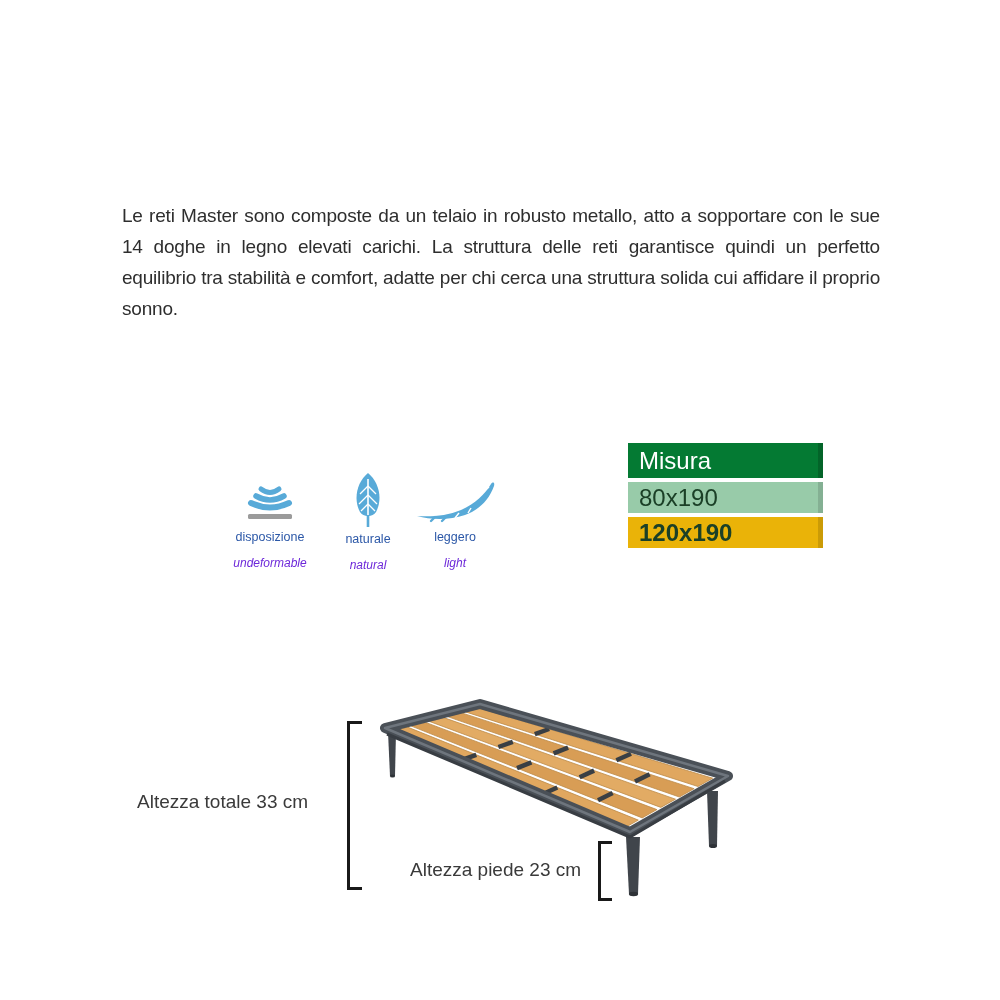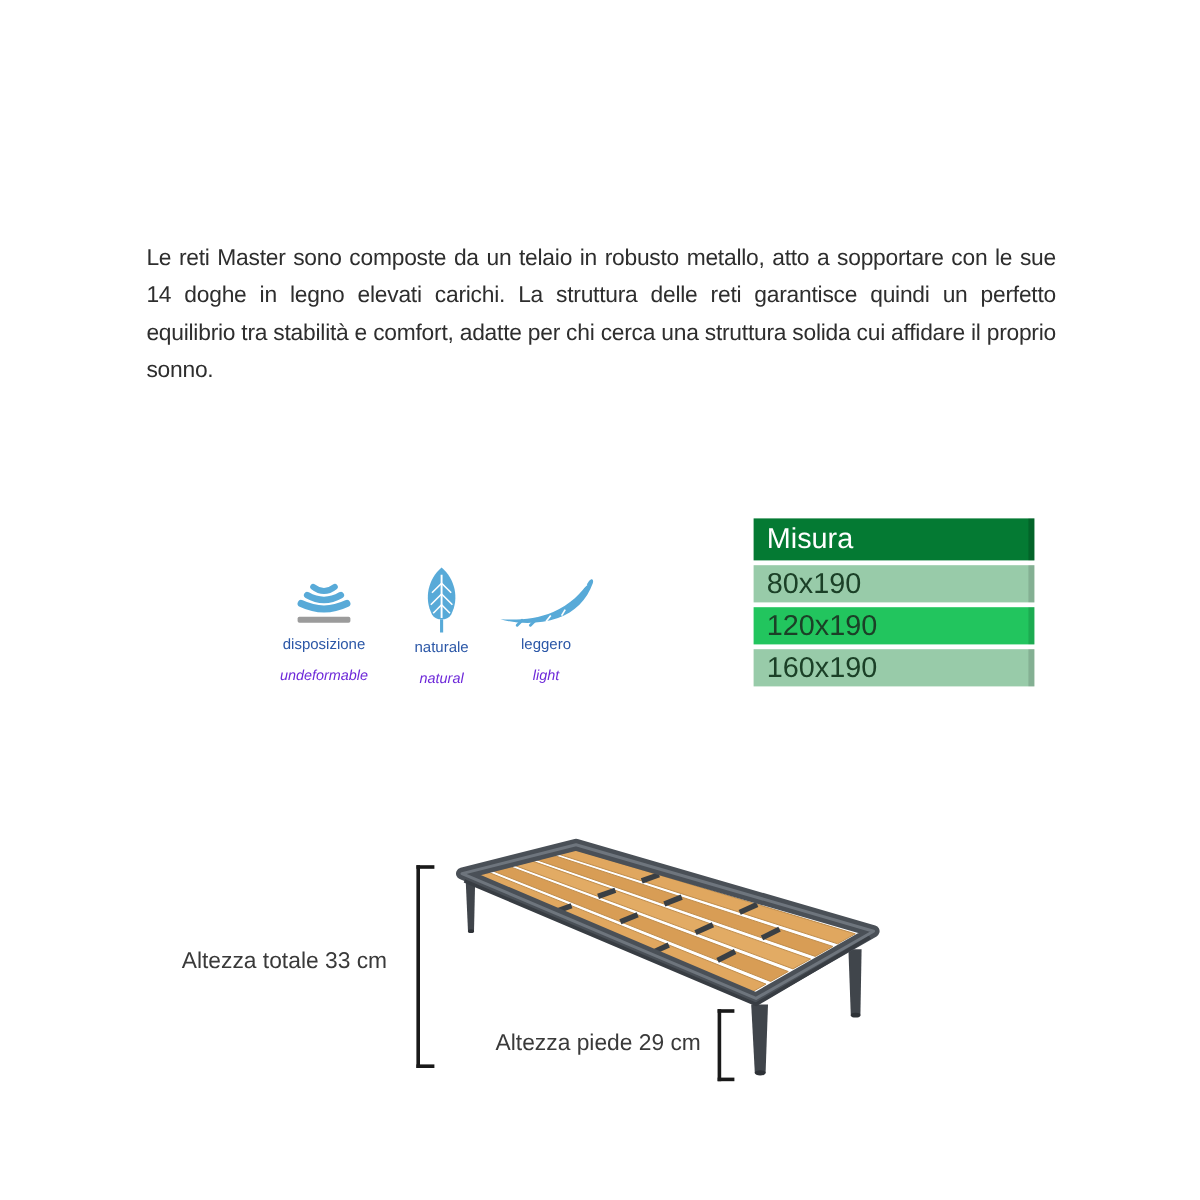--- a/index.html
+++ b/index.html
@@ -25,39 +25,39 @@
     font-size:15px;letter-spacing:1.5px;color:#111;white-space:nowrap;
   }
   .feature{position:absolute;top:480px;width:110px;text-align:center;}
   .feature .icon-box{height:44px;display:flex;align-items:center;justify-content:center;}
   .feature .lbl{font-size:12.5px;color:#2b57a7;margin-top:6px;}
   .feature .sub{font-size:12px;color:#6d28d9;font-style:italic;margin-top:12px;}
   .f-indeformabile{left:215px;}
   .f-naturale{left:313px;}
   .f-leggero{left:400px;}
   
-  .size-table{position:absolute;left:628px;top:432px;width:234px;}
+  .size-table{position:absolute;left:628px;top:443px;width:195px;}
   .size-header{
     height:35px;line-height:35px;background:#047a33;color:#fff;
     font-size:24px;padding-left:11px;box-sizing:border-box;
     border-right:5px solid rgba(0,0,0,0.18);margin-bottom:4px;
   }
   .size-row{
     height:31px;line-height:31px;background:#98cba9;color:#1b4027;
     font-size:24px;padding-left:11px;box-sizing:border-box;
     border-right:5px solid rgba(0,0,0,0.13);margin-bottom:4px;
   }
-  .size-row.medium{background:#22c55e;}
+  .size-row.medium{background:#eab308;font-weight:bold;}
   
   .bed-figure{position:absolute;left:340px;top:685px;width:420px;height:240px;}
   
   .bracket{position:absolute;border-left:3px solid #191919;border-top:3px solid #191919;border-bottom:3px solid #191919;}
   .bracket-total{left:347px;top:721px;width:12px;height:163px;}
   .bracket-foot{left:598px;top:841px;width:11px;height:54px;}
-  .dim-label{position:absolute;font-size:19px;color:#3a3a3a;white-space:nowrap;text-align:center;}
+  .dim-label{position:absolute;font-size:19px;color:#3a3a3a;white-space:nowrap;text-align:left;}
   .label-total{left:137px;top:791px;width:200px;}
   .label-foot{left:410px;top:859px;width:177px;}
 </style>
 </head>
 <body>
 
 <div class="canvas">
 
   <div class="description">
     <p>Le reti Master sono composte da un telaio in robusto metallo, atto a sopportare con le sue 14 doghe in legno elevati carichi. La struttura delle reti garantisce quindi un perfetto equilibrio tra stabilità e comfort, adatte per chi cerca una struttura solida cui affidare il proprio sonno.</p>
@@ -107,21 +107,20 @@
       </svg>
     </div>
     <div class="lbl">naturale</div>
     <div class="sub">natural</div>
   </div>
 
   <div class="size-table">
     <div class="size-header">Misura</div>
     <div class="size-row">80x190</div>
     <div class="size-row medium">120x190</div>
-    <div class="size-row">160x190</div>
   </div>
 
   <svg class="bed-figure" viewBox="0 0 420 240">
 
     <polygon points="48,47 56,47 55,91 50,91" fill="#40454b"></polygon>
     <ellipse cx="52.5" cy="91" rx="2.6" ry="1.6" fill="#2e3237"></ellipse>
     <polygon points="286,152 300,152 298,209 289,209" fill="#40454b"></polygon>
     <ellipse cx="293.5" cy="209" rx="4.6" ry="2.2" fill="#2e3237"></ellipse>
     <polygon points="367,106 378,106 377,161 369,161" fill="#40454b"></polygon>
     <ellipse cx="373" cy="161" rx="4.0" ry="2.0" fill="#2e3237"></ellipse>
@@ -152,15 +151,15 @@
     <polygon points="45,43 140,19 388,91 290,147" fill="none" stroke="#4a5057" stroke-width="10" stroke-linejoin="round"></polygon>
     <polygon points="45,43 140,19 388,91 290,147" fill="none" stroke="#6e757d" stroke-width="2.5" stroke-linejoin="round"></polygon>
 
     <path d="M47 49 L290 152 L385 96" fill="none" stroke="#383d43" stroke-width="3" stroke-linejoin="round"></path>
   </svg>
 
   <div class="bracket bracket-total"></div>
   <div class="bracket bracket-foot"></div>
 
   <div class="dim-label label-total">Altezza totale 33 cm</div>
-  <div class="dim-label label-foot">Altezza piede 29 cm</div>
+  <div class="dim-label label-foot">Altezza piede 23 cm</div>
 
 </div>
 
 </body></html>

